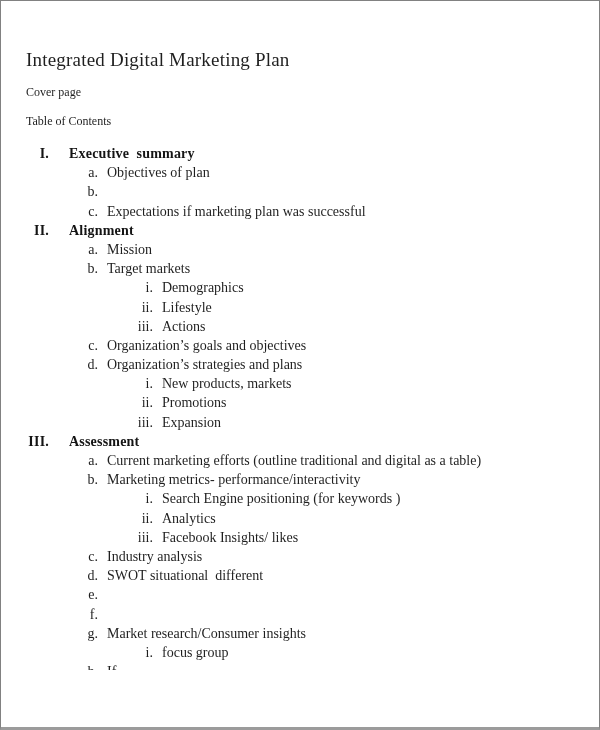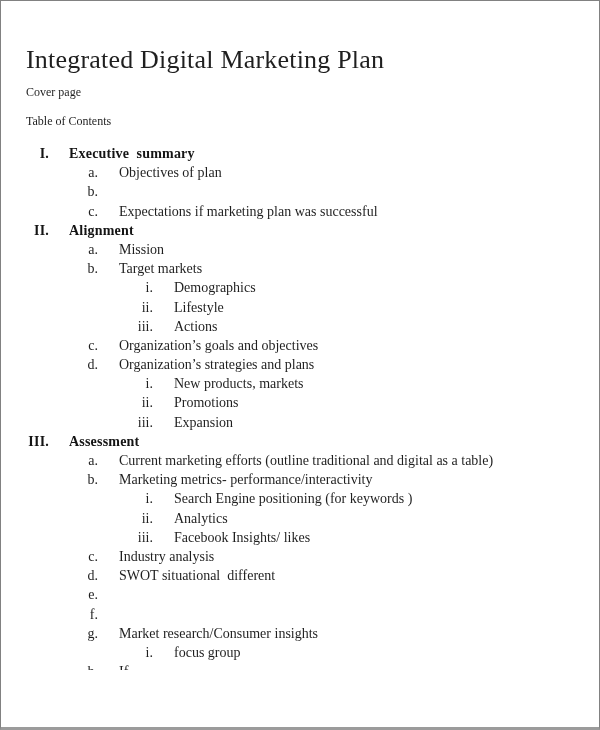--- a/index.html
+++ b/index.html
@@ -14,21 +14,21 @@
     box-sizing: border-box;
     background: var(--background, #ffffff);
     border: 1px solid var(--border, #818181);
     border-bottom: 3px solid var(--border_bottom, #9b9b9b);
     overflow: hidden;
     font-family: "Liberation Serif", "DejaVu Serif", serif;
     color: var(--text, #1f1f1f);
   }
   .doc-title {
     margin: 46px 0 0 25px;
-    font-size: 26px;
+    font-size: 19px;
     line-height: 26px;
     font-weight: normal;
     letter-spacing: 0.2px;
     white-space: pre;
   }
   .doc-line {
     margin: 9px 0 0 25px;
     font-size: 12px;
     line-height: 20px;
     white-space: pre;
@@ -43,21 +43,21 @@
     line-height: 19.2px;
     height: 19.2px;
   }
   .row .marker {
     flex: 0 0 auto;
     text-align: right;
     white-space: pre;
   }
   .row .label {
     white-space: pre;
-    margin-left: 21px;
+    margin-left: 9px;
   }
   .lvl0 .marker { width: 23px; }
   .lvl0 .label  { margin-left: 20px; }
   .lvl1 .marker { width: 72px; }
   .lvl2 .marker { width: 127px; }
   .bold {
     font-weight: bold;
     color: #141414;
     letter-spacing: 0.2px;
   }

